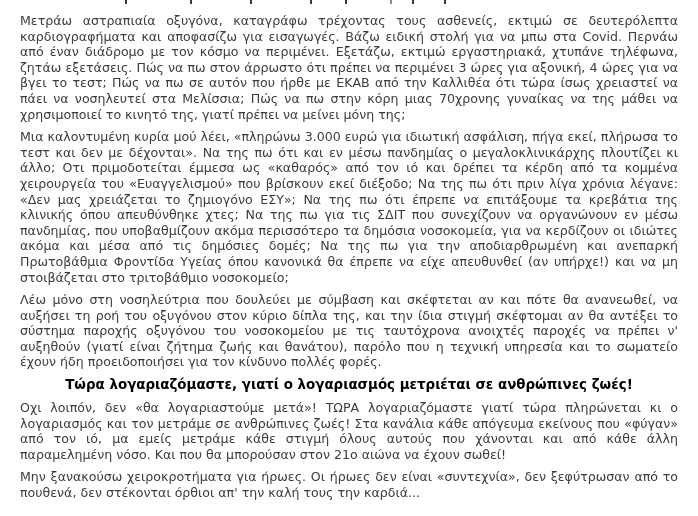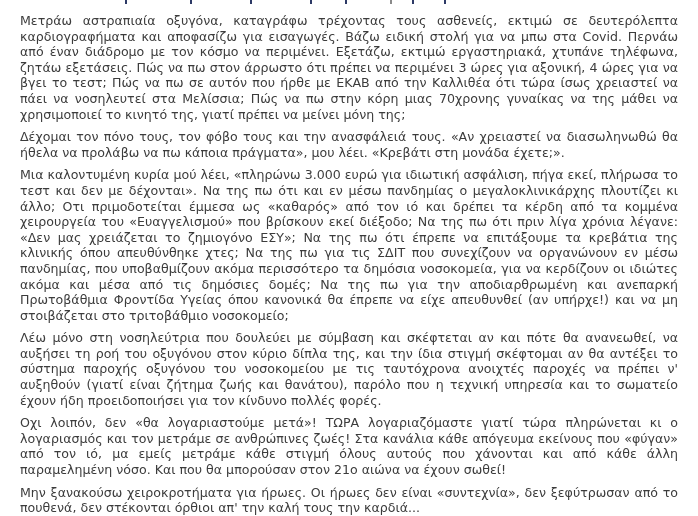--- a/index.html
+++ b/index.html
@@ -58,24 +58,24 @@
     <span class="m" style="left: 242px; background: rgb(45, 58, 102);"></span>
     <span class="m" style="left: 302px; background: rgb(45, 58, 102);"></span>
     <span class="m" style="left: 337px; background: rgb(45, 58, 102);"></span>
     <span class="m gray" style="left:382px"></span>
     <span class="m" style="left: 404px; background: rgb(45, 58, 102);"></span>
     <span class="m" style="left: 436px; background: rgb(45, 58, 102);"></span>
   </div>
 
   <p>Μετράω αστραπιαία οξυγόνα, καταγράφω τρέχοντας τους ασθενείς, εκτιμώ σε δευτερόλεπτα καρδιογραφήματα και αποφασίζω για εισαγωγές. Βάζω ειδική στολή για να μπω στα Covid. Περνάω από έναν διάδρομο με τον κόσμο να περιμένει. Εξετάζω, εκτιμώ εργαστηριακά, χτυπάνε τηλέφωνα, ζητάω εξετάσεις. Πώς να πω στον άρρωστο ότι πρέπει να περιμένει 3 ώρες για αξονική, 4 ώρες για να βγει το τεστ; Πώς να πω σε αυτόν που ήρθε με ΕΚΑΒ από την Καλλιθέα ότι τώρα ίσως χρειαστεί να πάει να νοσηλευτεί στα Μελίσσια; Πώς να πω στην κόρη μιας 70χρονης γυναίκας να της μάθει να χρησιμοποιεί το κινητό της, γιατί πρέπει να μείνει μόνη της;</p>
 
-  <p>Δέχομαι τον πόνο τους, τον φόβο τους και την ανασφάλειά τους. «Αν χρειαστεί να διασωληνωθώ θα ήθελα να προλάβω να πω κάποια πράγματα», μου λέει. «Κρεβάτι στη μονάδα έχετε;».</p>
 
   <p>Μια καλοντυμένη κυρία μού λέει, «πληρώνω 3.000 ευρώ για ιδιωτική ασφάλιση, πήγα εκεί, πλήρωσα το τεστ και δεν με δέχονται». Να της πω ότι και εν μέσω πανδημίας ο μεγαλοκλινικάρχης πλουτίζει κι άλλο; Οτι πριμοδοτείται έμμεσα ως «καθαρός» από τον ιό και δρέπει τα κέρδη από τα κομμένα χειρουργεία του «Ευαγγελισμού» που βρίσκουν εκεί διέξοδο; Να της πω ότι πριν λίγα χρόνια λέγανε: «Δεν μας χρειάζεται το ζημιογόνο ΕΣΥ»; Να της πω ότι έπρεπε να επιτάξουμε τα κρεβάτια της κλινικής όπου απευθύνθηκε χτες; Να της πω για τις ΣΔΙΤ που συνεχίζουν να οργανώνουν εν μέσω πανδημίας, που υποβαθμίζουν ακόμα περισσότερο τα δημόσια νοσοκομεία, για να κερδίζουν οι ιδιώτες ακόμα και μέσα από τις δημόσιες δομές; Να της πω για την αποδιαρθρωμένη και ανεπαρκή Πρωτοβάθμια Φροντίδα Υγείας όπου κανονικά θα έπρεπε να είχε απευθυνθεί (αν υπήρχε!) και να μη στοιβάζεται στο τριτοβάθμιο νοσοκομείο;</p>
 
   <p>Λέω μόνο στη νοσηλεύτρια που δουλεύει με σύμβαση και σκέφτεται αν και πότε θα ανανεωθεί, να αυξήσει τη ροή του οξυγόνου στον κύριο δίπλα της, και την ίδια στιγμή σκέφτομαι αν θα αντέξει το σύστημα παροχής οξυγόνου του νοσοκομείου με τις ταυτόχρονα ανοιχτές παροχές να πρέπει ν' αυξηθούν (γιατί είναι ζήτημα ζωής και θανάτου), παρόλο που η τεχνική υπηρεσία και το σωματείο έχουν ήδη προειδοποιήσει για τον κίνδυνο πολλές φορές.</p>
 
+  <h2 style="color: rgb(0, 0, 0);">Τώρα λογαριαζόμαστε, γιατί ο λογαριασμός μετριέται σε ανθρώπινες ζωές!</h2>
 
   <p>Οχι λοιπόν, δεν «θα λογαριαστούμε μετά»! ΤΩΡΑ λογαριαζόμαστε γιατί τώρα πληρώνεται κι ο λογαριασμός και τον μετράμε σε ανθρώπινες ζωές! Στα κανάλια κάθε απόγευμα εκείνους που «φύγαν» από τον ιό, μα εμείς μετράμε κάθε στιγμή όλους αυτούς που χάνονται και από κάθε άλλη παραμελημένη νόσο. Και που θα μπορούσαν στον 21ο αιώνα να έχουν σωθεί!</p>
 
   <p>Μην ξανακούσω χειροκροτήματα για ήρωες. Οι ήρωες δεν είναι «συντεχνία», δεν ξεφύτρωσαν από το πουθενά, δεν στέκονται όρθιοι απ' την καλή τους την καρδιά...</p>
 
 </div>
 
 </body></html>

